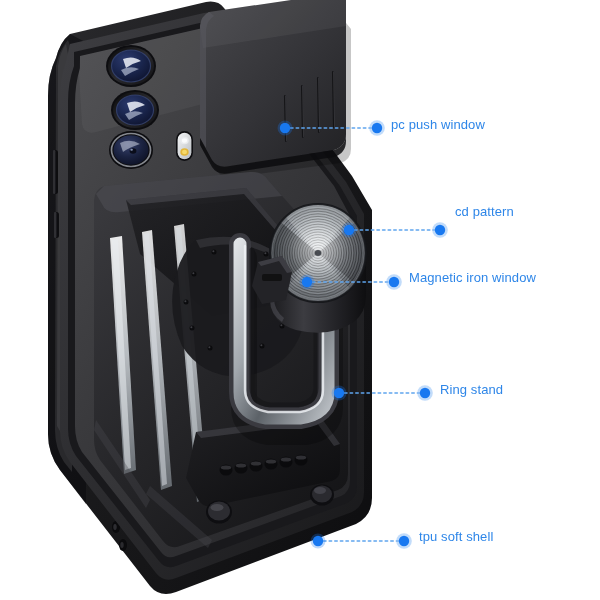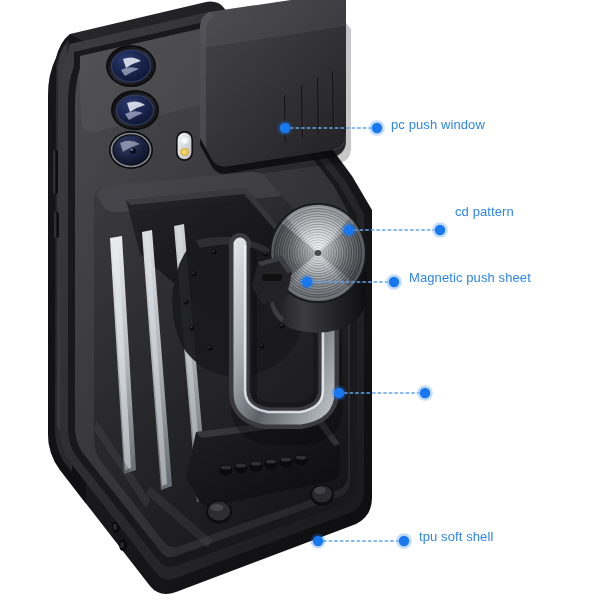--- a/index.html
+++ b/index.html
@@ -487,18 +487,19 @@
 
       <circle cx="404" cy="541" r="7.8" fill="#8FC0F5" opacity="0.55"></circle>
       <circle cx="404" cy="541" r="5.2" fill="#1878F0"></circle>
     </g>
   </svg>
 
   <div class="callout-label" id="lbl-pc-push-window">pc push window</div>
 
   <div class="callout-label" id="lbl-cd-pattern">cd pattern</div>
 
-  <div class="callout-label" id="lbl-magnetic">Magnetic push sheet</div>
-
+  <div class="callout-label" id="lbl-magnetic">Magnetic iron window</div>
+
+  <div class="callout-label" id="lbl-ring-stand">Ring stand</div>
 
   <div class="callout-label" id="lbl-tpu">tpu soft shell</div>
 
 </div>
 
 </body></html>

